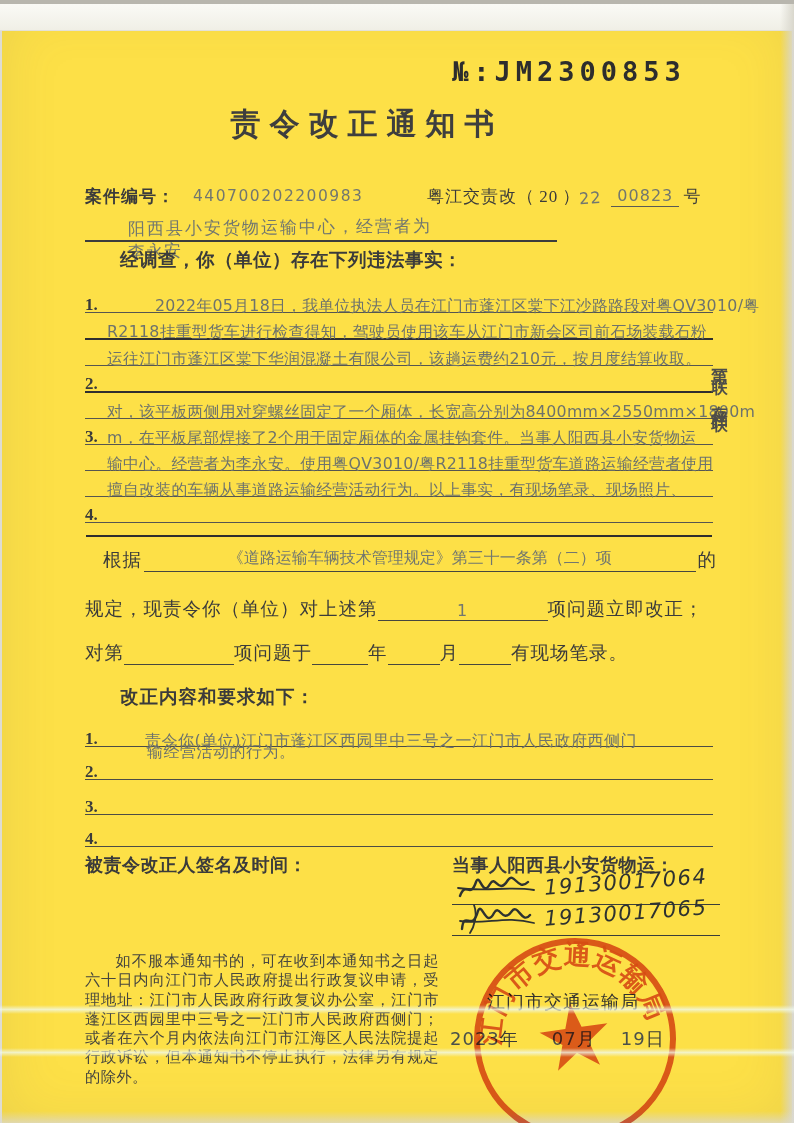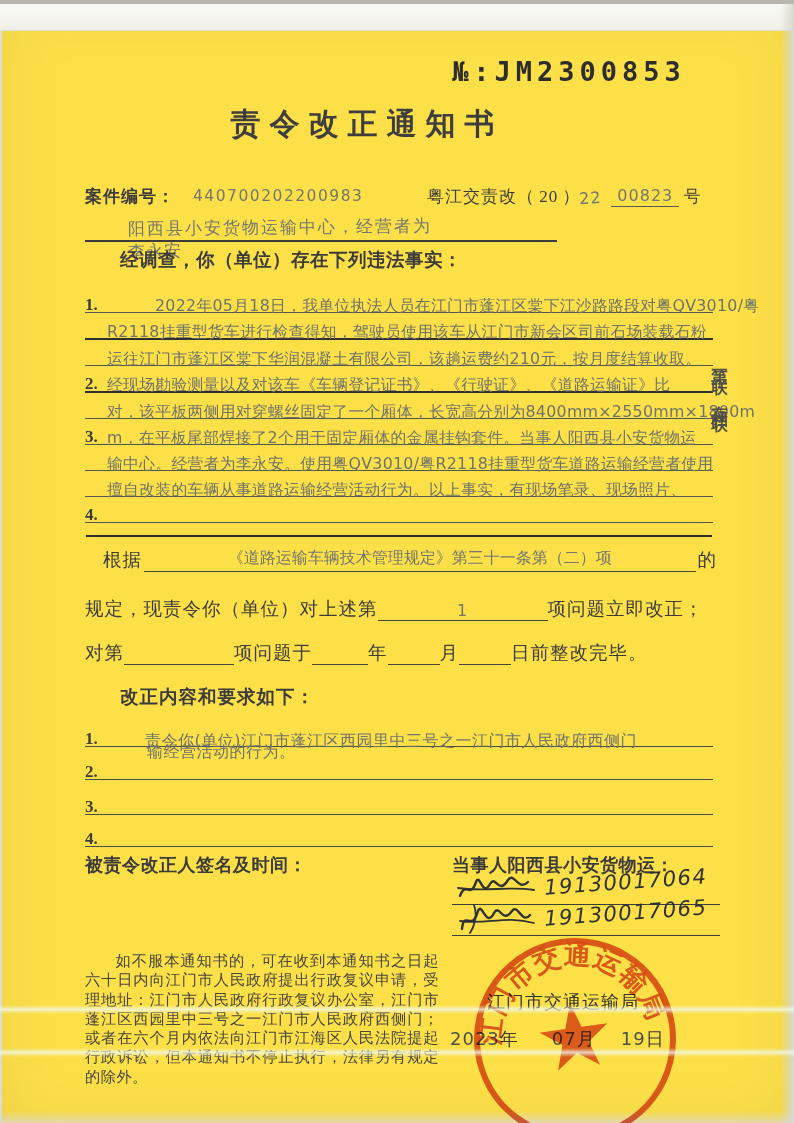--- a/index.html
+++ b/index.html
@@ -152,21 +152,20 @@
     <div class="fact-row heavy">
       <span class="fact-num"></span>
       <span class="fact-text">R2118挂重型货车进行检查得知，驾驶员使用该车从江门市新会区司前石场装载石粉</span>
     </div>
     <div class="fact-row">
       <span class="fact-num"></span>
       <span class="fact-text">运往江门市蓬江区棠下华润混凝土有限公司，该趟运费约210元，按月度结算收取。</span>
     </div>
     <div class="fact-row heavy">
       <span class="fact-num">2.</span>
-      <span class="fact-text">经现场勘验测量以及对该车《车辆登记证书》、《行驶证》、《道路运输证》比</span>
     </div>
     <div class="fact-row">
       <span class="fact-num"></span>
       <span class="fact-text">对，该平板两侧用对穿螺丝固定了一个厢体，长宽高分别为8400mm×2550mm×1800m</span>
     </div>
     <div class="fact-row">
       <span class="fact-num">3.</span>
       <span class="fact-text">m，在平板尾部焊接了2个用于固定厢体的金属挂钩套件。当事人阳西县小安货物运</span>
     </div>
     <div class="fact-row">
@@ -185,21 +184,21 @@
 
   <div class="basis-a">
     <span class="printed">根据</span>
     <span class="basis-blank hand">《道路运输车辆技术管理规定》第三十一条第（二）项</span>
     <span class="printed">的</span>
   </div>
   <div class="basis-b">
     <span>规定，现责令你（单位）对上述第</span><span class="blank-inline hand" style="width:170px; font-size:16px;">1</span><span>项问题立即改正；</span>
   </div>
   <div class="basis-c">
-    <span>对第</span><span class="blank-inline" style="width:110px;"></span><span>项问题于</span><span class="blank-inline" style="width:56px;"></span><span>年</span><span class="blank-inline" style="width:52px;"></span><span>月</span><span class="blank-inline" style="width:52px;"></span><span>日前整改完毕。</span>
+    <span>对第</span><span class="blank-inline" style="width:110px;"></span><span>项问题于</span><span class="blank-inline" style="width:56px;"></span><span>年</span><span class="blank-inline" style="width:52px;"></span><span>月</span><span class="blank-inline" style="width:52px;"></span><span>有现场笔录。</span>
   </div>
 
   <div class="corr-heading">改正内容和要求如下：</div>
 
   <div class="corr-row" style="top:715px; height:27px;">
     <span class="corr-num">1.</span>
     <span class="corr-text">责令你(单位)江门市蓬江区西园里中三号之一江门市人民政府西侧门</span>
   </div>
   <div class="corr-row" style="top:742px; height:33px;">
     <span class="corr-num">2.</span>

